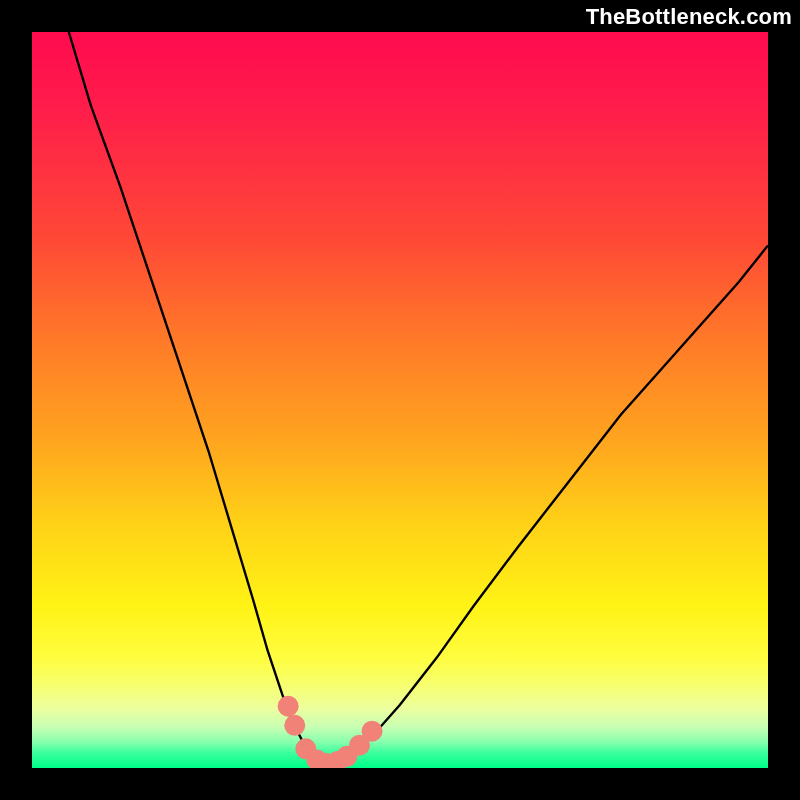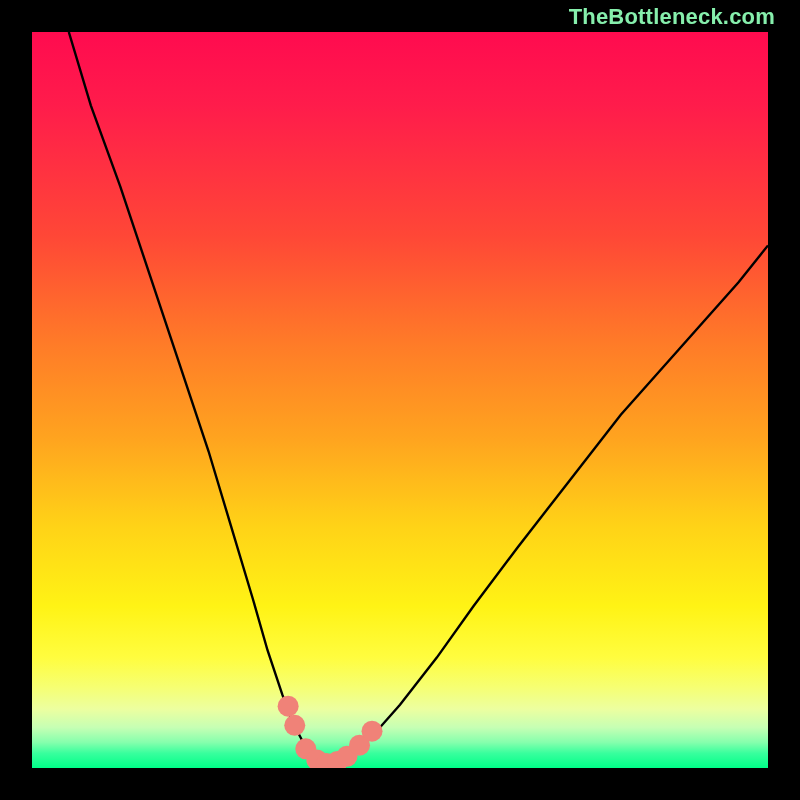--- a/index.html
+++ b/index.html
@@ -13,22 +13,22 @@
   }
   .outer {
     position: relative;
     width: 800px;
     height: 800px;
     background: #000;
   }
   .watermark {
     position: absolute;
     top: 4px;
-    right: 25px;
-    color: #86efac;
+    right: 8px;
+    color: #ffffff;
     font-size: 22px;
     font-weight: 600;
     letter-spacing: 0.2px;
     z-index: 5;
   }
   .plot {
     position: absolute;
     left: 32px;
     top: 32px;
     width: 736px;

